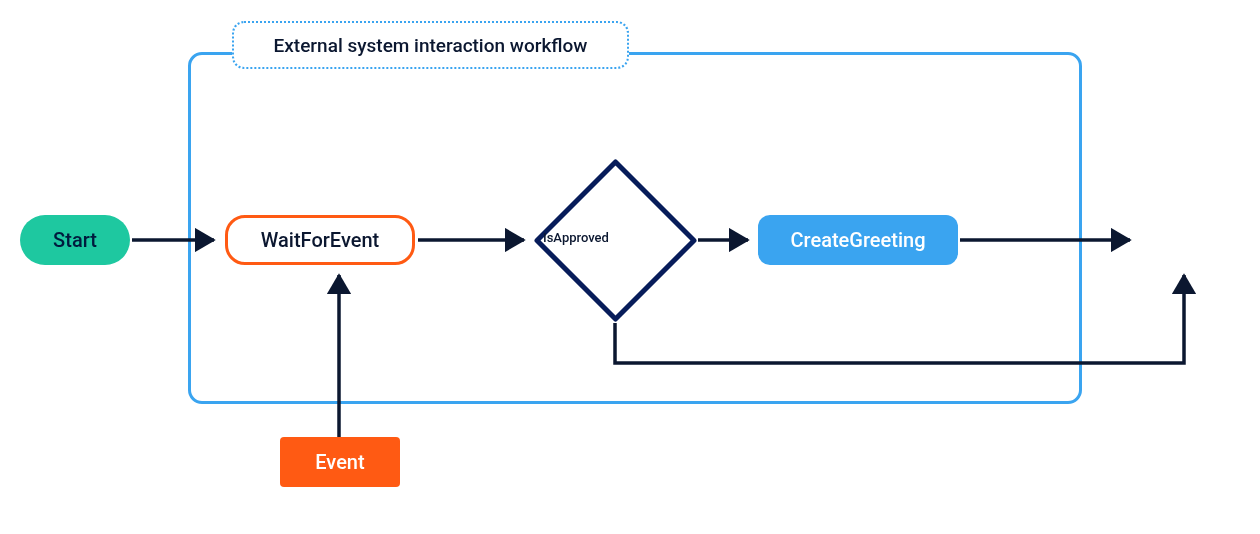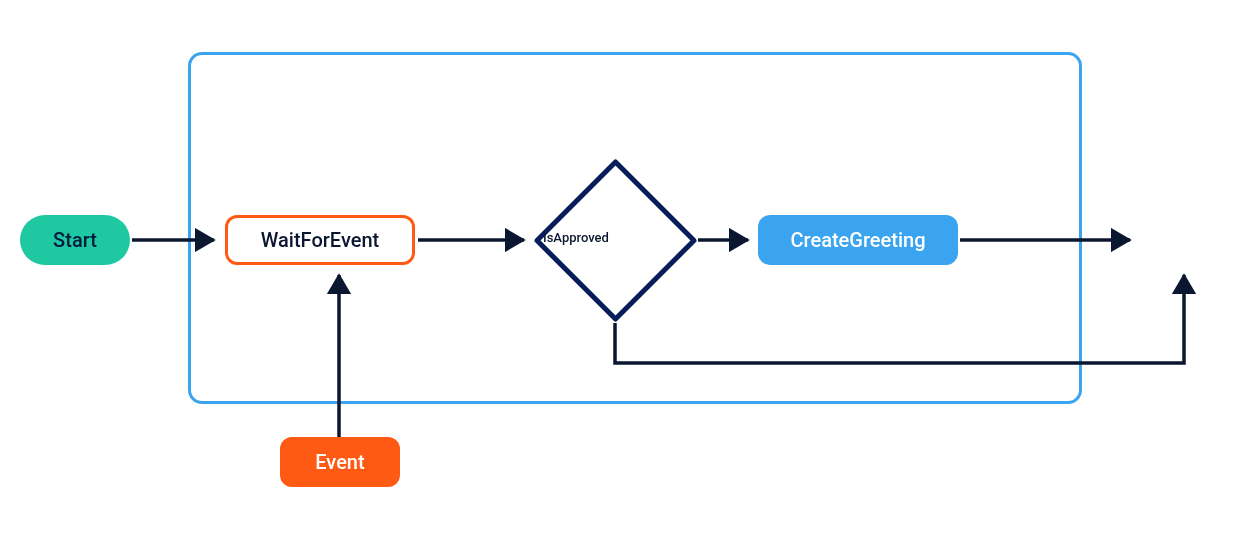--- a/index.html
+++ b/index.html
@@ -33,21 +33,21 @@
     border-radius: 25px;
   }
   .wait-node {
     left: 225px;
     top: 215px;
     width: 190px;
     height: 50px;
     background: #ffffff;
     color: #0b1730;
     border: 3px solid #ff5a13;
-    border-radius: 12px;
+    border-radius: 20px;
   }
   .isapproved-node {
     left: 543px;
     top: 230px;
     font-size: 13px;
     color: #0b1730;
     z-index: 3;
   }
   .diamond {
     position: absolute;
@@ -76,21 +76,21 @@
     border: 3px solid #1EC8A0;
     border-radius: 12px;
   }
   .event-node {
     left: 280px;
     top: 437px;
     width: 120px;
     height: 50px;
     background: #ff5a13;
     color: #ffffff;
-    border-radius: 12px;
+    border-radius: 4px;
   }
   .workflow-box {
     position: absolute;
     left: 188px;
     top: 52px;
     width: 894px;
     height: 352px;
     border: 3px solid #3aa4f0;
     border-radius: 14px;
     box-sizing: border-box;
@@ -123,20 +123,23 @@
     z-index: 1;
   }
 </style>
 </head>
 <body>
 
 <div class="canvas">
 
   <div class="workflow-box"></div>
 
+  <div class="workflow-label">
+    <span>External system interaction workflow</span>
+  </div>
 
   <svg class="diamond" viewBox="0 0 165 165">
     <polygon points="82.5,4 161,82.5 82.5,161 4,82.5" fill="#ffffff" stroke="#071c5a" stroke-width="5" stroke-linejoin="round"></polygon>
   </svg>
 
   <div class="node start-node">
     <span>Start</span>
   </div>
 
   <div class="node wait-node">

